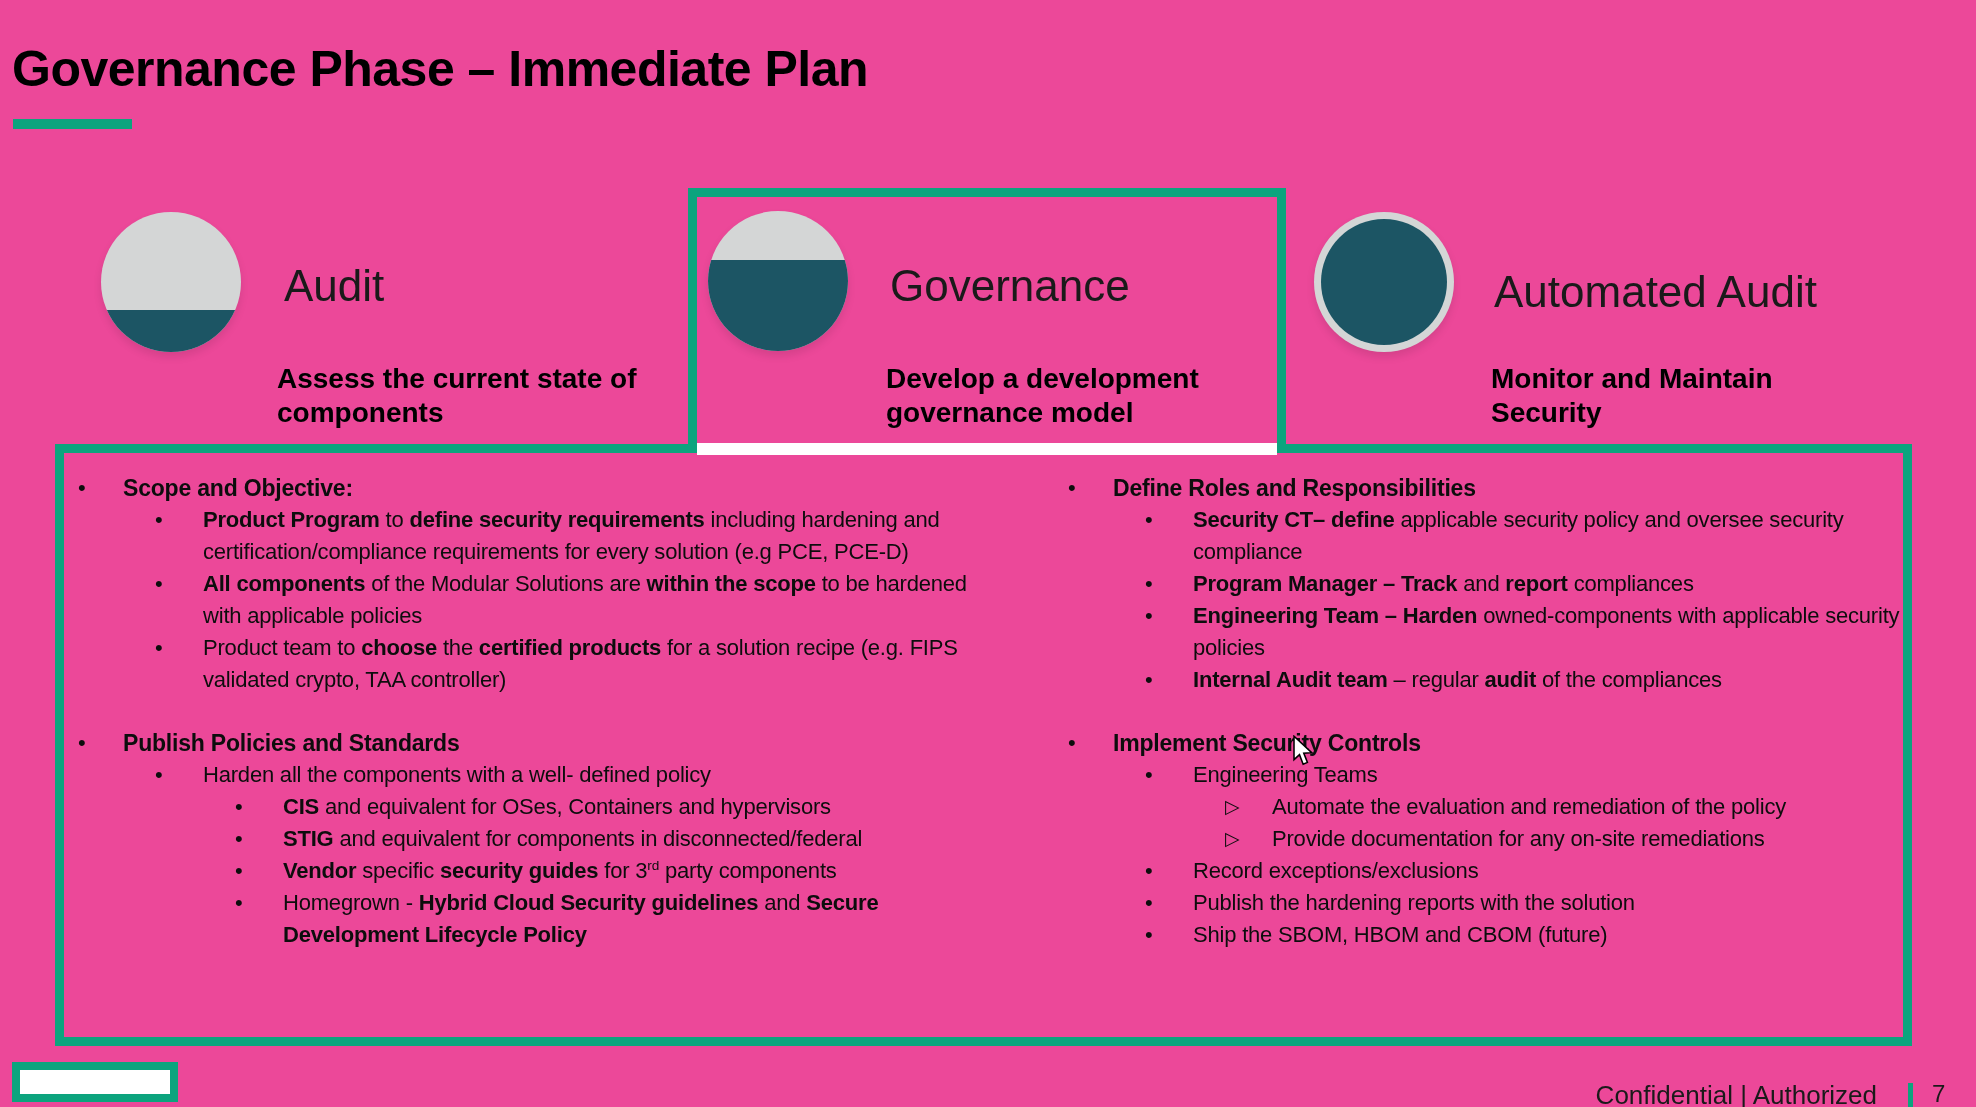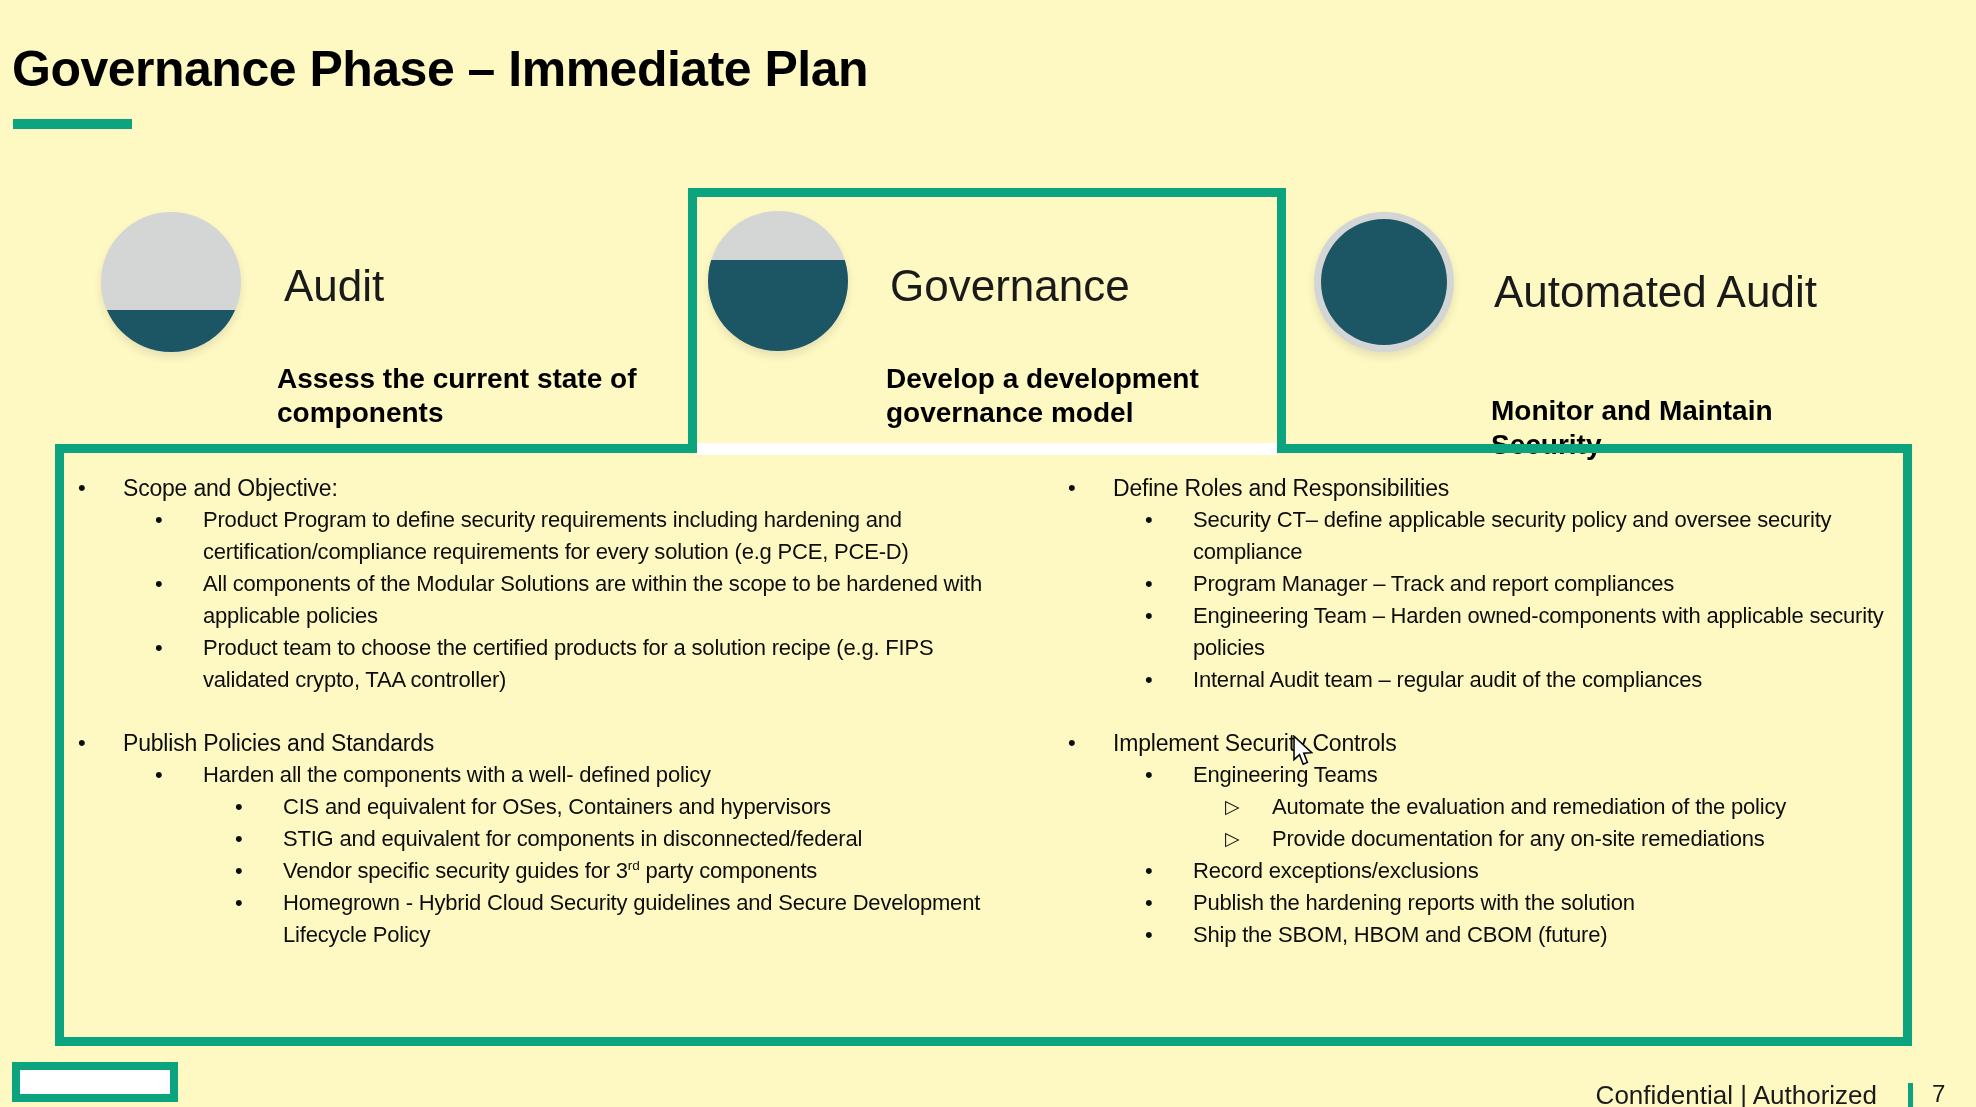--- a/index.html
+++ b/index.html
@@ -1,16 +1,16 @@
 <!DOCTYPE html>
 <html><head>
 <meta charset="utf-8">
 <style>
   html,body{margin:0;padding:0;background:#fff;}
-  .slide{position:relative;width:1976px;height:1107px;background:#fef9c3;overflow:hidden;
+  .slide{position:relative;width:1976px;height:1107px;background:#ec4899;overflow:hidden;
          font-family:"Liberation Sans",sans-serif;color:#111;}
 
   
   .slide-title{position:absolute;left:12px;top:40px;font-size:50px;font-weight:700;
                letter-spacing:-0.5px;color:#000;white-space:nowrap;}
   .title-underline{position:absolute;left:13px;top:119px;width:119px;height:10px;background:#0CA47E;}
 
   
   .phase-circle{position:absolute;width:140px;height:140px;border-radius:50%;
                 background:#D4D6D6;overflow:hidden;box-shadow:0 5px 9px rgba(0,0,0,0.10);}
@@ -35,21 +35,21 @@
   .li .txt{flex:1 1 auto;}
   .li .marker{flex:0 0 auto;}
   .l1 .marker{width:45px;}
   .l1 .txt{font-size:23px;}
   .l2{margin-left:77px;}
   .l2 .marker{width:48px;}
   .l3{margin-left:157px;}
   .l3 .marker{width:48px;}
   .arrow{margin-left:157px;}
   .arrow .marker{width:47px;font-size:19px;}
-  b{font-weight:400;}
+  b{font-weight:700;}
   sup{font-size:0.62em;line-height:0;margin-top:32px;}
 
   
   .hpe-logo{position:absolute;left:12px;top:1062px;width:166px;height:40px;box-sizing:border-box;
             border:8px solid #0CA47E;background:#fff;}
   .footer-text{position:absolute;right:99px;top:1080px;font-size:26px;color:#1a1a1a;white-space:nowrap;}
   .footer-divider{position:absolute;left:1908px;top:1083px;width:5px;height:30px;background:#0CA47E;}
   .page-number{position:absolute;left:1932px;top:1080px;font-size:24px;color:#1a1a1a;}
 
   .cursor{position:absolute;left:1290px;top:735px;z-index:10;}
@@ -75,21 +75,21 @@
   <div class="phase-circle" style="left:708px;top:211px;">
     <div class="circle-fill" style="height: 65%;"></div>
   </div>
   <div class="phase-title" style="left:890px;top:258px;">Governance</div>
   <div class="phase-sub" style="left:886px;top:362px;width:420px;">Develop a development governance model</div>
 
   <div class="phase-circle complete" style="left:1314px;top:212px;">
     <div class="circle-fill"></div>
   </div>
   <div class="phase-title" style="left:1494px;top:258px;margin-top:6px;">Automated Audit</div>
-  <div class="phase-sub" style="left:1491px;top:362px;width:390px;margin-top:32px;">Monitor and Maintain Security</div>
+  <div class="phase-sub" style="left:1491px;top:362px;width:390px;">Monitor and Maintain Security</div>
 
   <div class="col col-left">
       <div class="section">
         <div class="li l1">
           <span class="marker">•</span>
           <b class="txt">Scope and Objective:</b>
         </div>
         <div class="li l2">
           <span class="marker">•</span>
           <span class="txt"><b>Product Program</b> to <b>define security requirements</b> including hardening and certification/compliance requirements for every solution (e.g PCE, PCE-D)</span>

